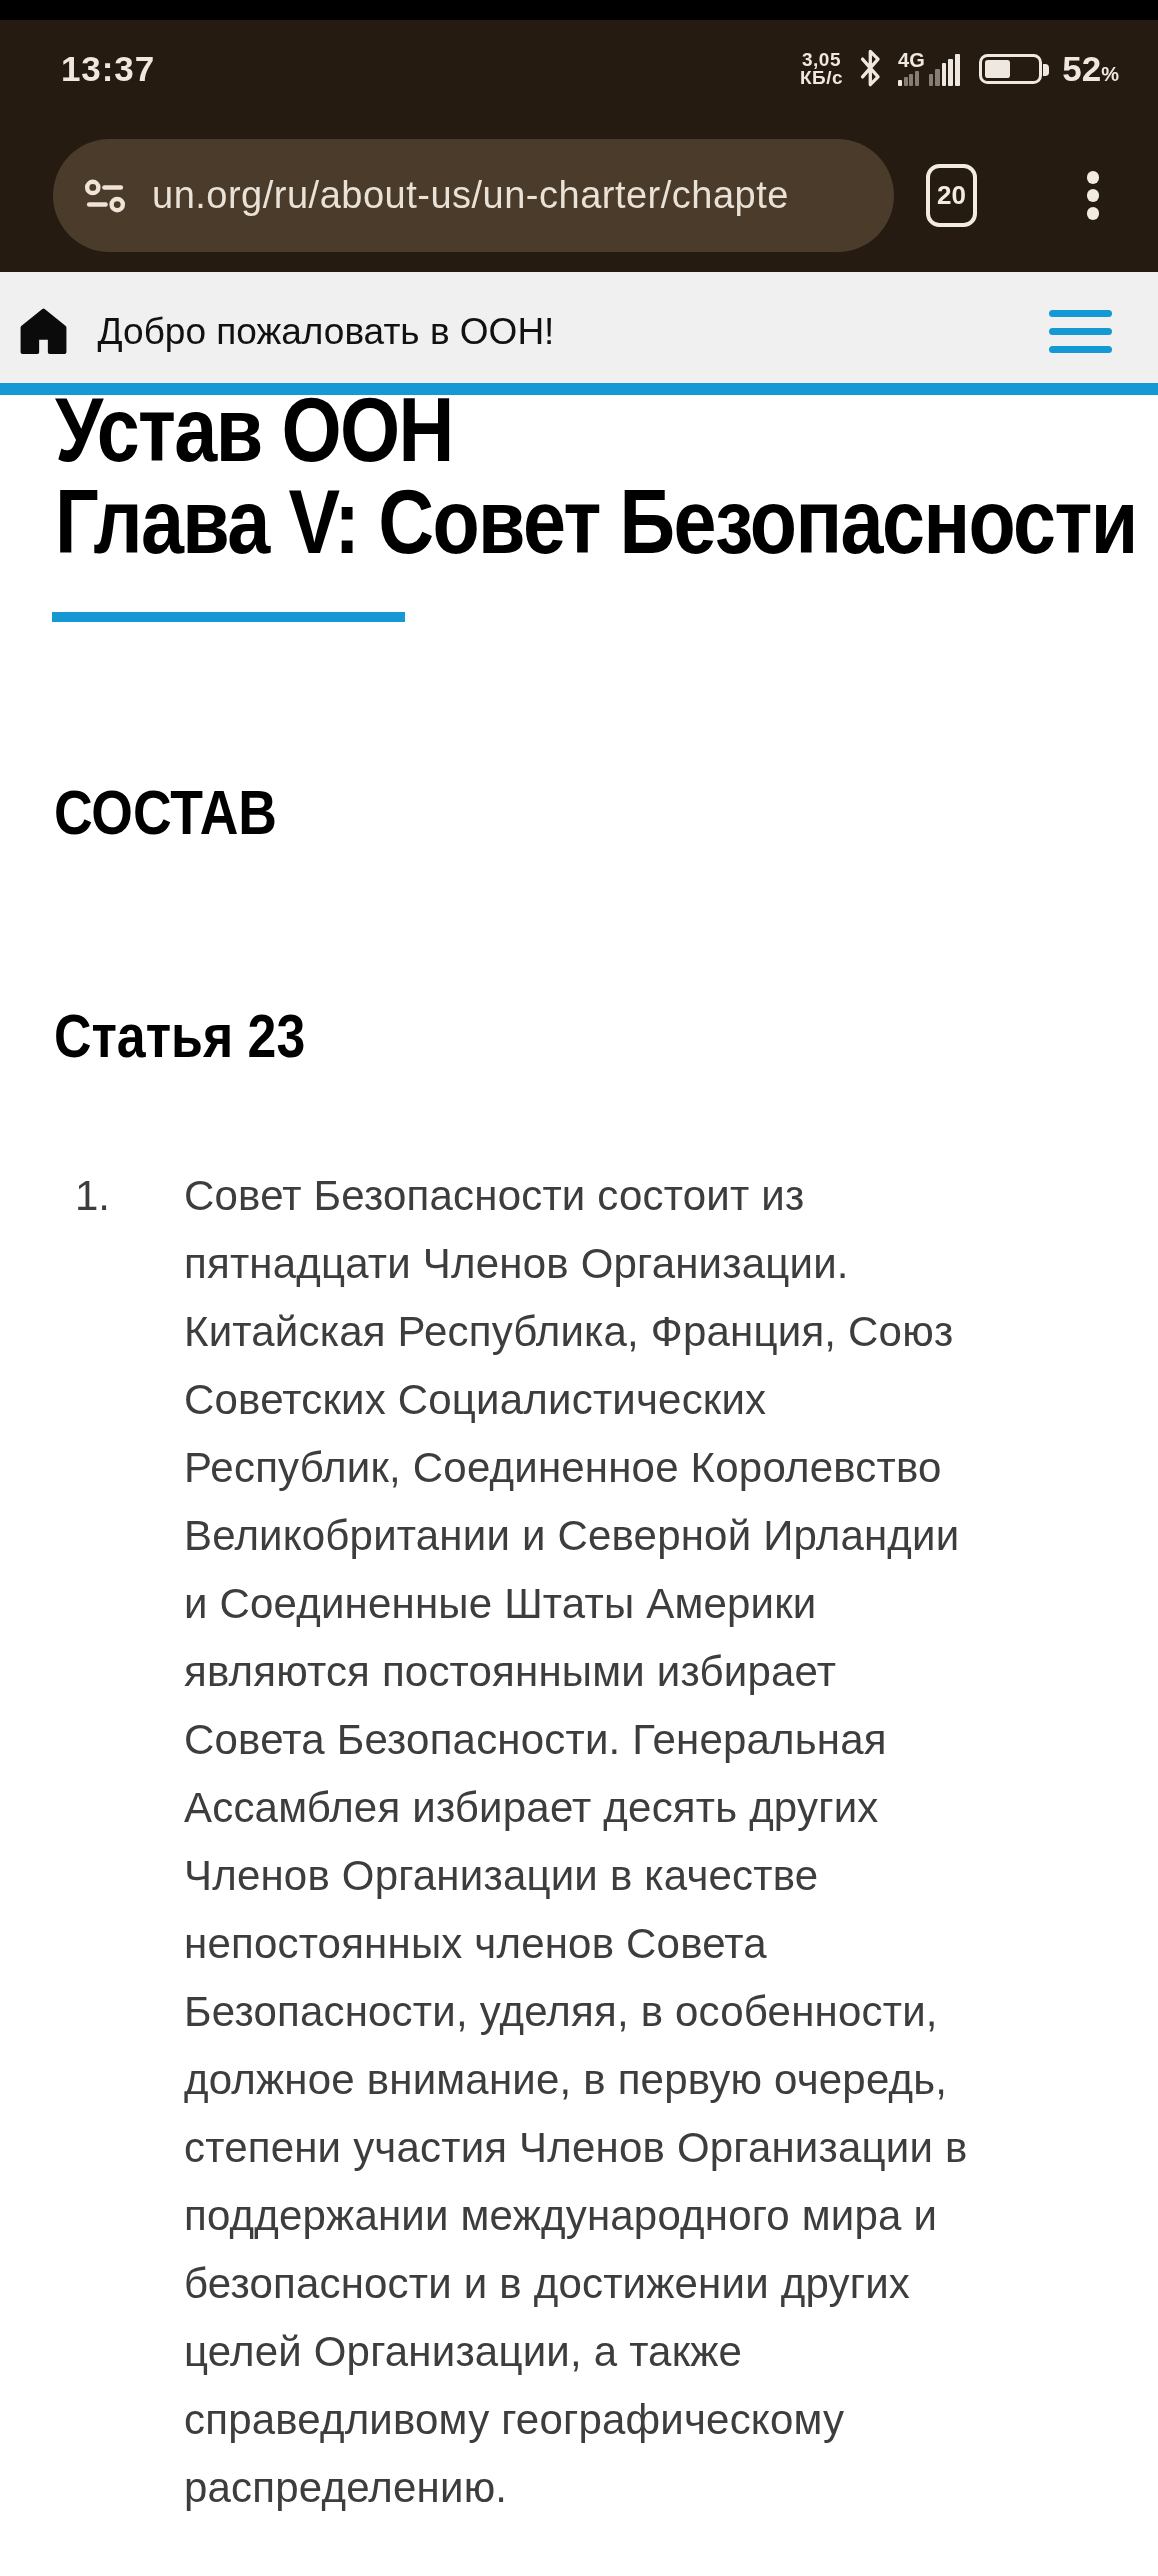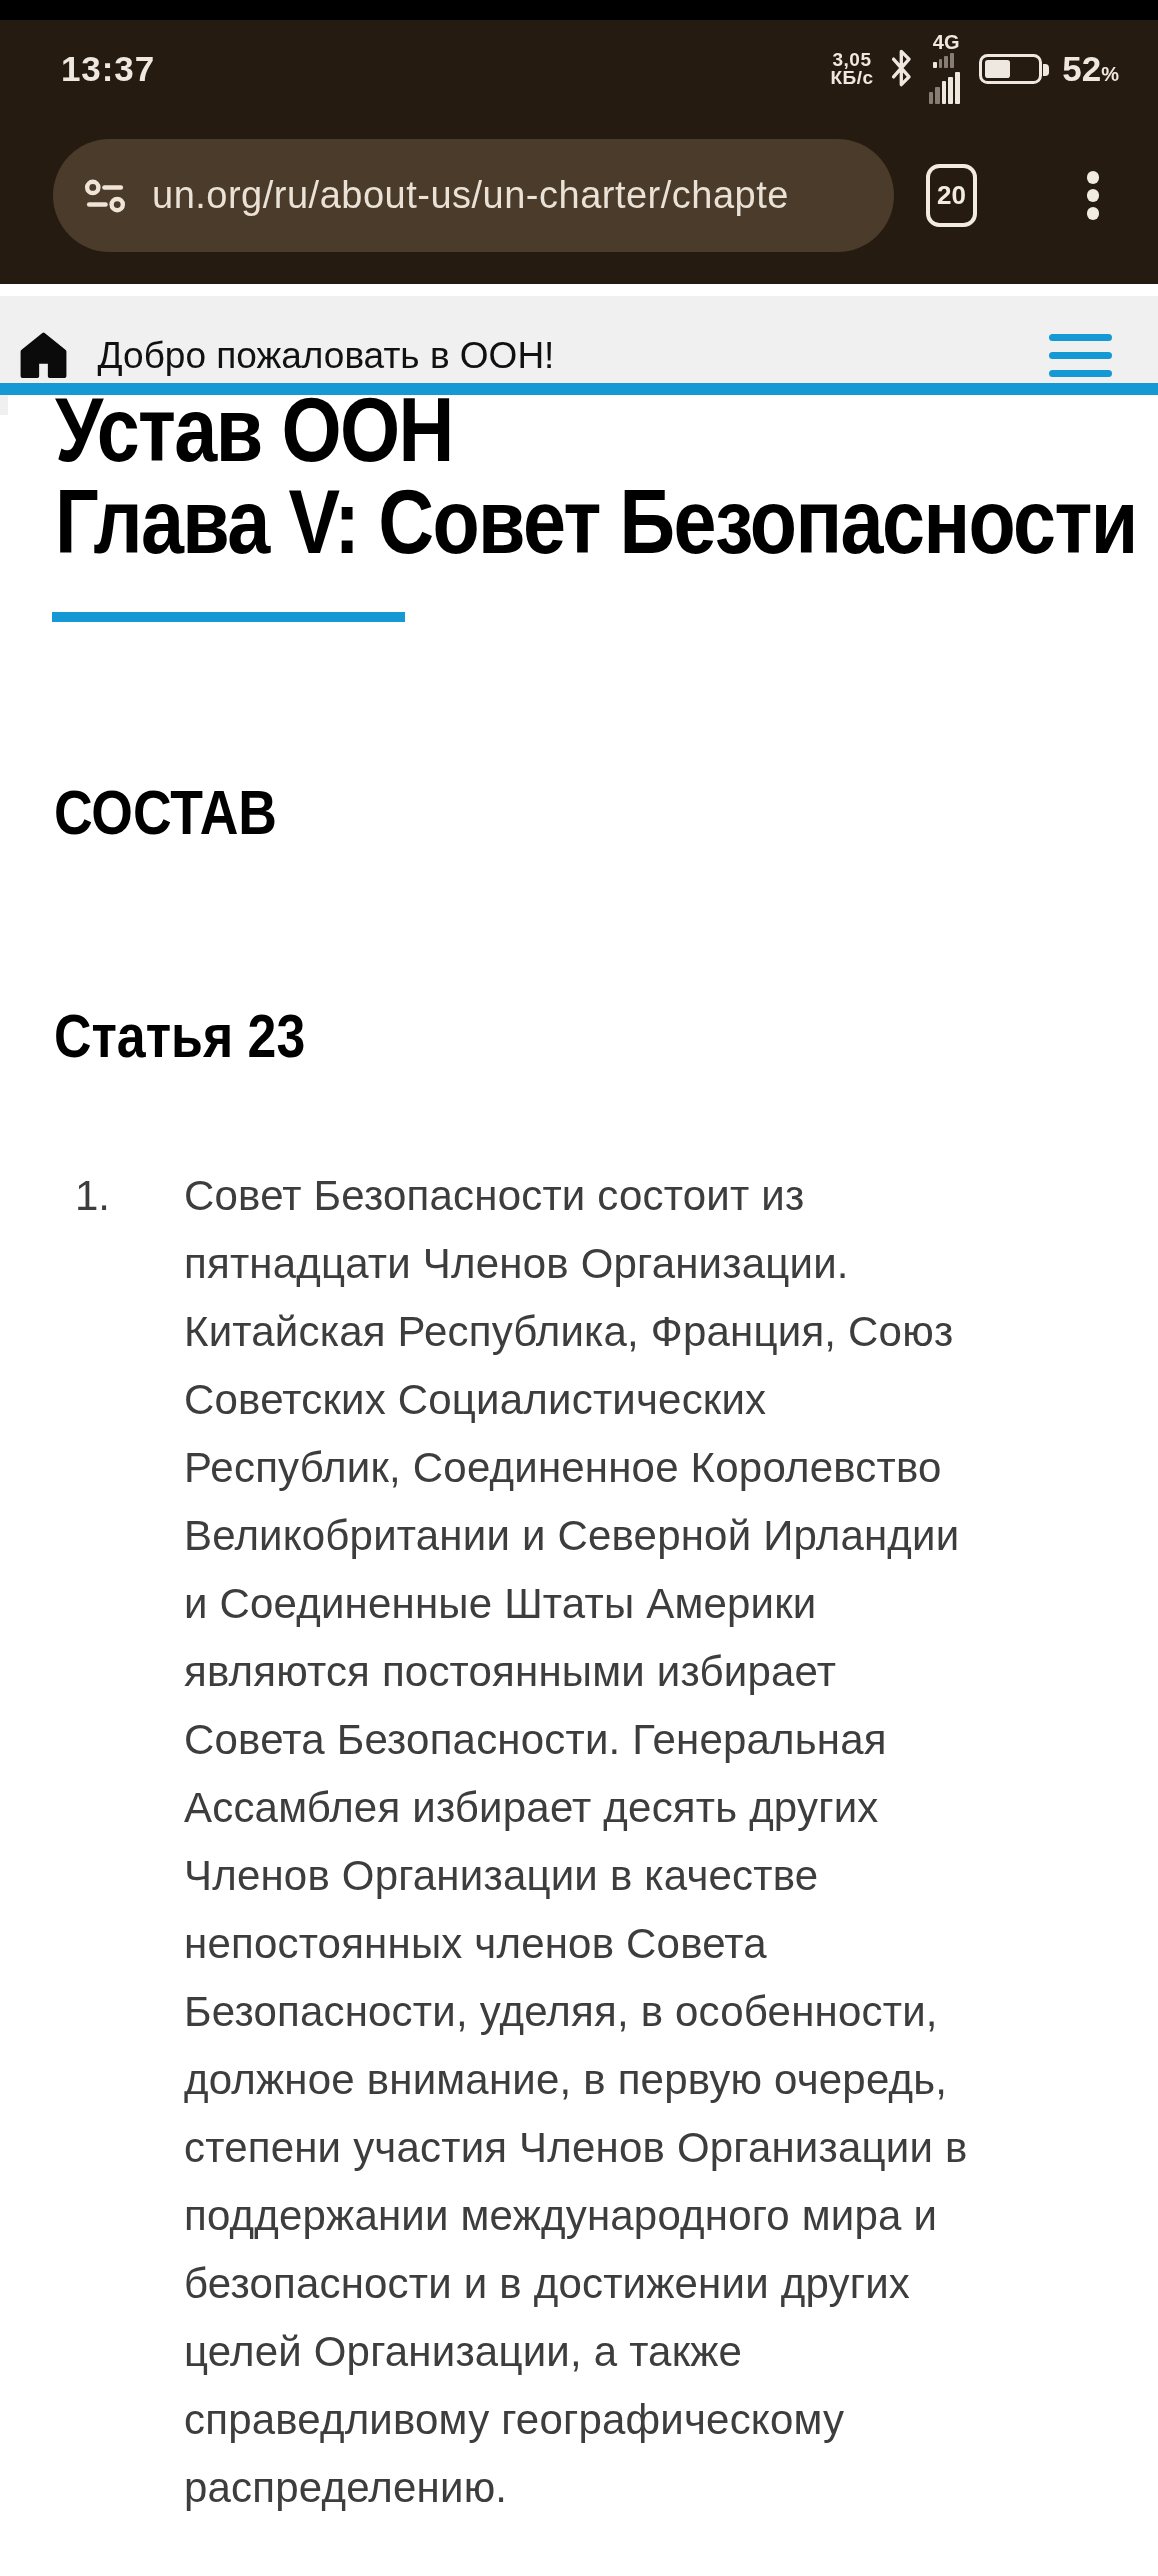--- a/index.html
+++ b/index.html
@@ -12,21 +12,21 @@
   .chrome-top { position:absolute; top:0; left:0; right:0; height:264px; background:var(--toolbar_bg,#261b11); }
 
   .status-bar {
     position:absolute; top:0; left:0; right:0; height:87px;
     display:flex; align-items:center; padding:11.4px 40px 0 61px; box-sizing:border-box;
     color:var(--status_text,#efe8e0);
   }
   .time { font-size:35px; font-weight:bold; letter-spacing:0.9px; }
   .status-right { margin-left:auto; display:flex; align-items:center; gap:14.2px; }
   .net-speed { text-align:center; font-size:19px; font-weight:bold; line-height:18px; letter-spacing:0.5px; }
-  .signal-cluster { display:flex; align-items:flex-end; gap:3.8px;flex-direction:column; }
+  .signal-cluster { display:flex; align-items:flex-end; gap:3.8px; }
   .sc-left { display:flex; flex-direction:column; align-items:flex-start; gap:1.9px; }
   .net-type { font-size:20px; font-weight:bold; line-height:17px; }
   .bars { display:flex; align-items:flex-end; gap:1.9px; }
   .bars .bar { width:3.8px; border-radius:0.9px; }
   .bars.big .bar { width:4.7px; }
   .battery { position:relative; width:63px; height:29.4px; border:3.8px solid var(--status_text,#efe8e0); border-radius:8.5px; box-sizing:border-box; margin-left:5.7px; margin-right:11.4px; }
   .battery-fill { position:absolute; left:2.8px; top:2.8px; bottom:2.8px; width:25px; background:var(--status_text,#efe8e0); border-radius:2.8px; }
   .battery-nub { position:absolute; right:-9.5px; top:6.6px; width:5.7px; height:12.3px; background:var(--status_text,#efe8e0); border-radius:0 3.8px 3.8px 0; }
   .batt-pct { font-size:35px; font-weight:bold; margin-left:-5.7px; }
   .pct-sign { font-size:20px; font-weight:bold; }
@@ -40,21 +40,21 @@
   .tab-switcher {
     margin-left:32px; width:51px; height:63px; border:4.7px solid #f2ebe0; border-radius:13.3px;
     display:flex; align-items:center; justify-content:center;
     color:#f2ebe0; font-size:26px; font-weight:bold; box-sizing:border-box;
   }
   .menu-dots { margin-left:104px; display:flex; flex-direction:column; gap:5.7px; align-items:center; padding:5.7px; }
   .dot { width:12.3px; height:12.3px; border-radius:50%; background:#f2ebe0; }
 
   
   .site-header {
-    position:absolute; top:276px; left:0; right:0; height:119px; background:#f0f0f0;
+    position:absolute; top:252px; left:0; right:0; height:119px; background:#f0f0f0;
     display:flex; align-items:center; padding:0 43px 0 16px; box-sizing:border-box;
   }
   .home-icon { margin-right:26.6px; display:flex; }
   .site-title { font-size:37px; color:#111; }
   .hamburger { margin-left:auto; display:flex; flex-direction:column; gap:10.4px; padding:3.8px; }
   .hbar { width:63px; height:7.6px; border-radius:3.8px; background:var(--accent_blue,#1499d4); }
   .blue-band { position:absolute; top:363px; left:0; right:0; height:12.3px; background:var(--accent_blue,#1499d4); }
 
   
   .content { position:absolute; top:375px; left:8px; right:0; height:2201px; background:#fff; }

